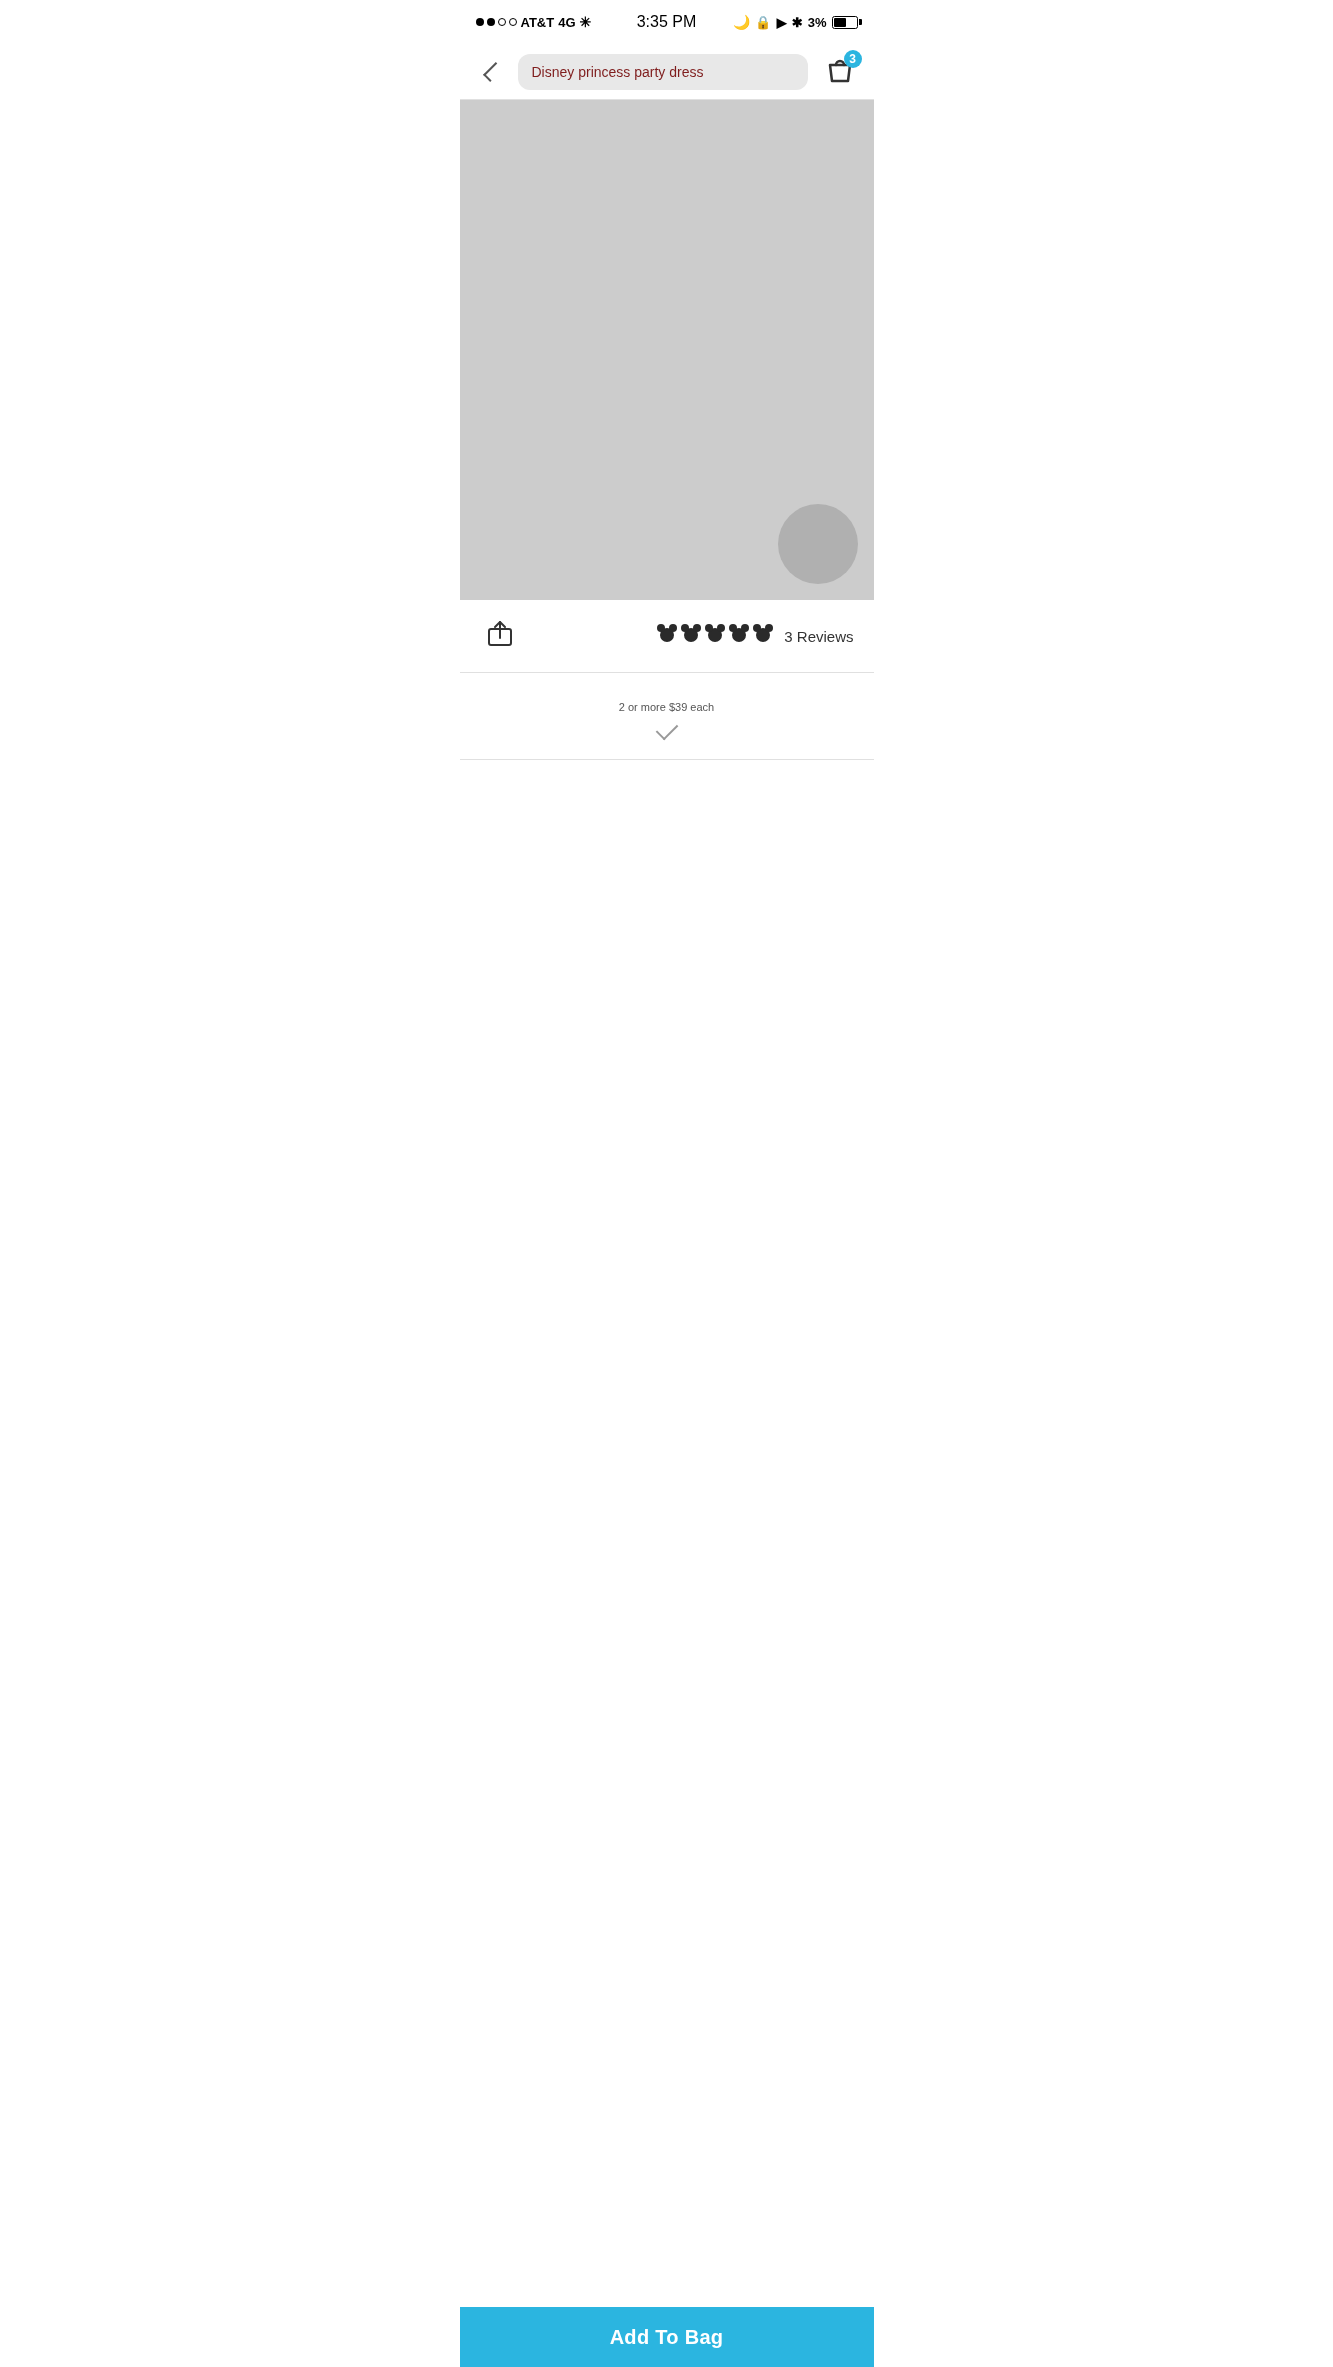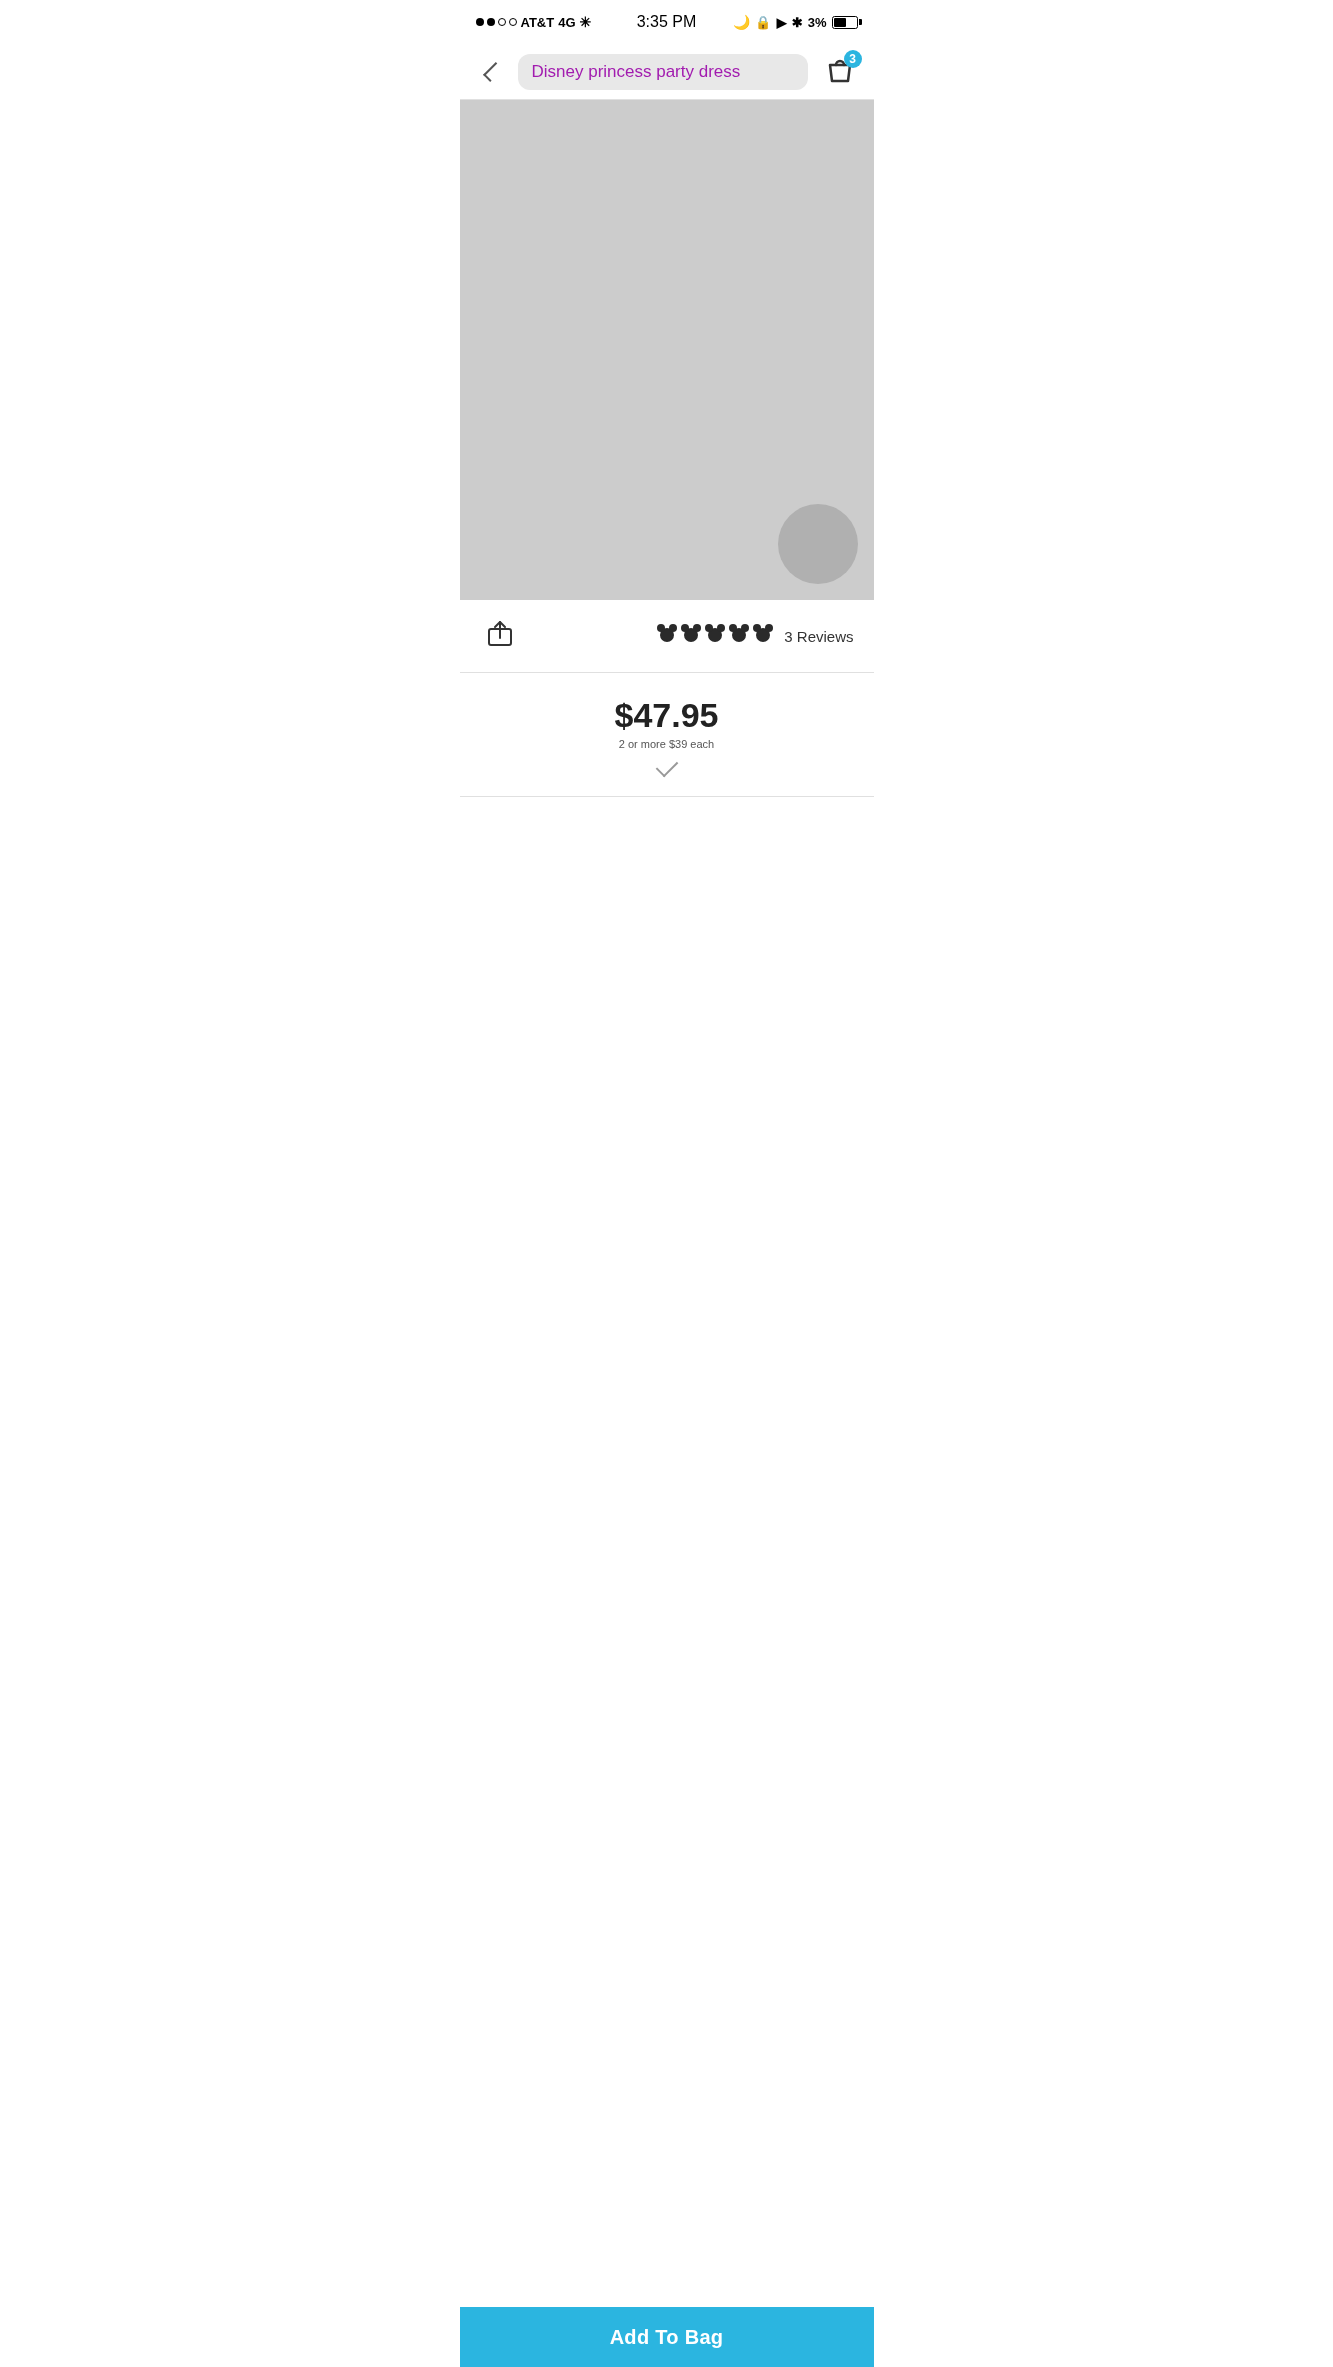--- a/index.html
+++ b/index.html
@@ -155,22 +155,22 @@
       flex: 1;
       background: #e8e8e8;
       border-radius: 12px;
       height: 36px;
       display: flex;
       align-items: center;
       padding: 0 14px;
     }
 
     .search-text {
-      font-size: 17px;
-      color: #a21caf;
+      font-size: 14px;
+      color: #7f1d1d;
     }
 
     .cart-button {
       width: 44px;
       height: 44px;
       display: flex;
       align-items: center;
       justify-content: center;
       position: relative;
       cursor: pointer;
@@ -429,21 +429,20 @@
             <circle cx="5" cy="6" r="4" fill="#2a2a2a"></circle>
             <circle cx="17" cy="6" r="4" fill="#2a2a2a"></circle>
           </svg>
         </span>
       </div>
       <span class="reviews-text">3 Reviews</span>
     </div>
   </div>
 
   <div class="price-section">
-    <div class="price-main">$47.95</div>
     <div class="price-bulk">2 or more $39 each</div>
     <div class="chevron-down-container">
       <div class="chevron-down"></div>
     </div>
   </div>
 
 </div>
 
 <div class="add-to-bag-section">
   <span class="add-to-bag-text">Add To Bag</span>

